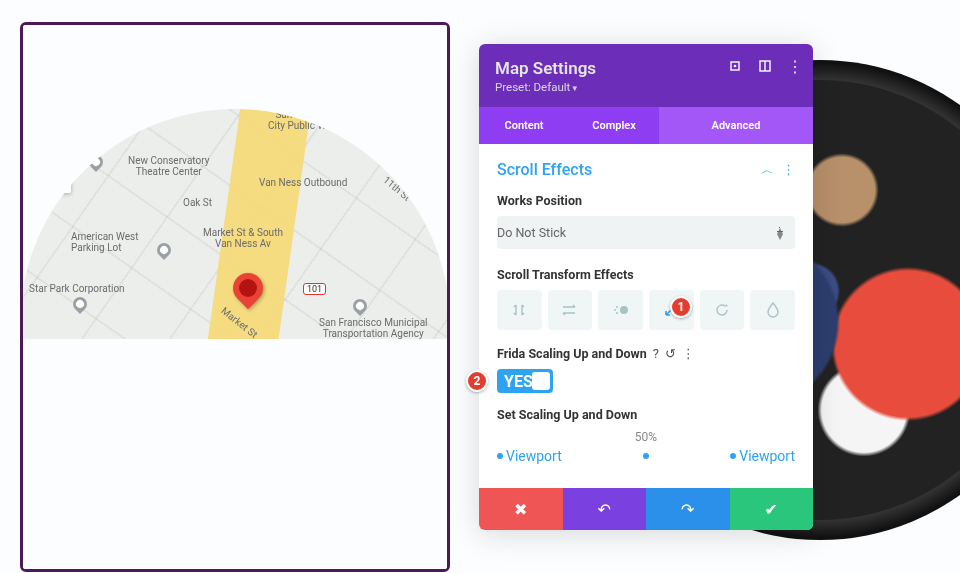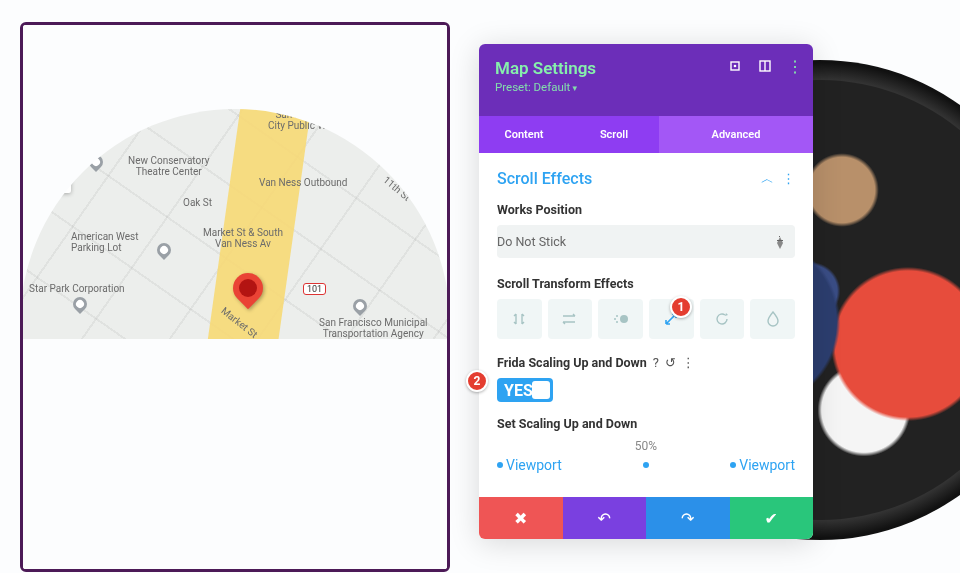--- a/index.html
+++ b/index.html
@@ -26,21 +26,21 @@
 .poi { position:absolute; width:14px; height:14px; background:#9aa0a6; border-radius:50% 50% 50% 0; transform: rotate(-45deg); }
 .poi::after{content:""; position:absolute; inset:3px; background:#fff; border-radius:50%;}
 .marker { position:absolute; left:210px; top:248px; width:30px; height:30px; background:#ea4335; border-radius:50% 50% 50% 0; transform: rotate(-45deg); box-shadow:0 2px 4px rgba(0,0,0,.3);}
 .marker::after{content:""; position:absolute; inset:6px; background:#b31412; border-radius:50%;}
 .kb-short { position:absolute; bottom:4px; left:210px; font-size:10px; color:#444; background:rgba(255,255,255,.6); padding:1px 4px;}
 .curve-mask { position:absolute; left:-3px; right:-3px; bottom:-250px; height:480px; background:#fcfdfe; border-radius:0;}
 .curve-mask::before{content:"";position:absolute;left:50%;top:-230px;transform:translateX(-50%);width:430px;height:430px;border-radius:50%;box-shadow:0 0 0 500px #fcfdfe;}
 
 
 .panel { position:absolute; left:479px; top:44px; width:334px; background:#fff; border-radius:6px; box-shadow:0 4px 30px rgba(0,0,0,.15); z-index:3; overflow:hidden;}
-.panel-hdr { background:#6c2eb9; color:#86efac; padding:14px 16px 22px; }
+.panel-hdr { background:#6c2eb9; color:#e5e5e5; padding:14px 16px 13px; }
 .panel-title { font-size:17px; font-weight:600;}
 .panel-preset { font-size:11.5px; margin-top:2px; opacity:.9;}
 .panel-preset::after{content:" ▾"; font-size:9px;}
 .hdr-icons { position:absolute; top:14px; right:10px; display:flex; gap:14px; }
 .hdr-icons span { width:16px; height:16px; display:flex; align-items:center; justify-content:center; font-size:14px; cursor:pointer;}
 .tabs { background:#8e3df2; display:flex; color:#fff; font-size:11px; font-weight:600; }
 .tabs div { padding:12px 0; text-align:center; cursor:pointer;}
 .tabs .t1{width:90px;} .tabs .t2{width:90px;} .tabs .t3{flex:1; background:#a357f6;}
 .body { padding:16px 18px 10px; }
 .section-hdr { display:flex; align-items:center; justify-content:space-between; margin-bottom:14px;}
@@ -160,21 +160,21 @@
           <svg width="14" height="14" viewBox="0 0 14 14">
             <rect x="2" y="2" width="10" height="10" fill="none" stroke="#fff" stroke-width="1.4"></rect>
             <line x1="7" y1="2" x2="7" y2="12" stroke="#fff" stroke-width="1.4"></line>
           </svg>
         </span>
       <span style="font-size:16px">⋮</span>
     </div>
   </div>
   <div class="tabs">
     <div class="t1">Content</div>
-    <div class="t2">Scroll</div>
+    <div class="t2">Complex</div>
     <div class="t3">Advanced</div>
   </div>
   <div class="body">
     <div class="section-hdr">
       <h3>Scroll Effects</h3>
       <div class="ctl">
           <span>︿</span>
           <span>⋮</span>
         </div>
     </div>

